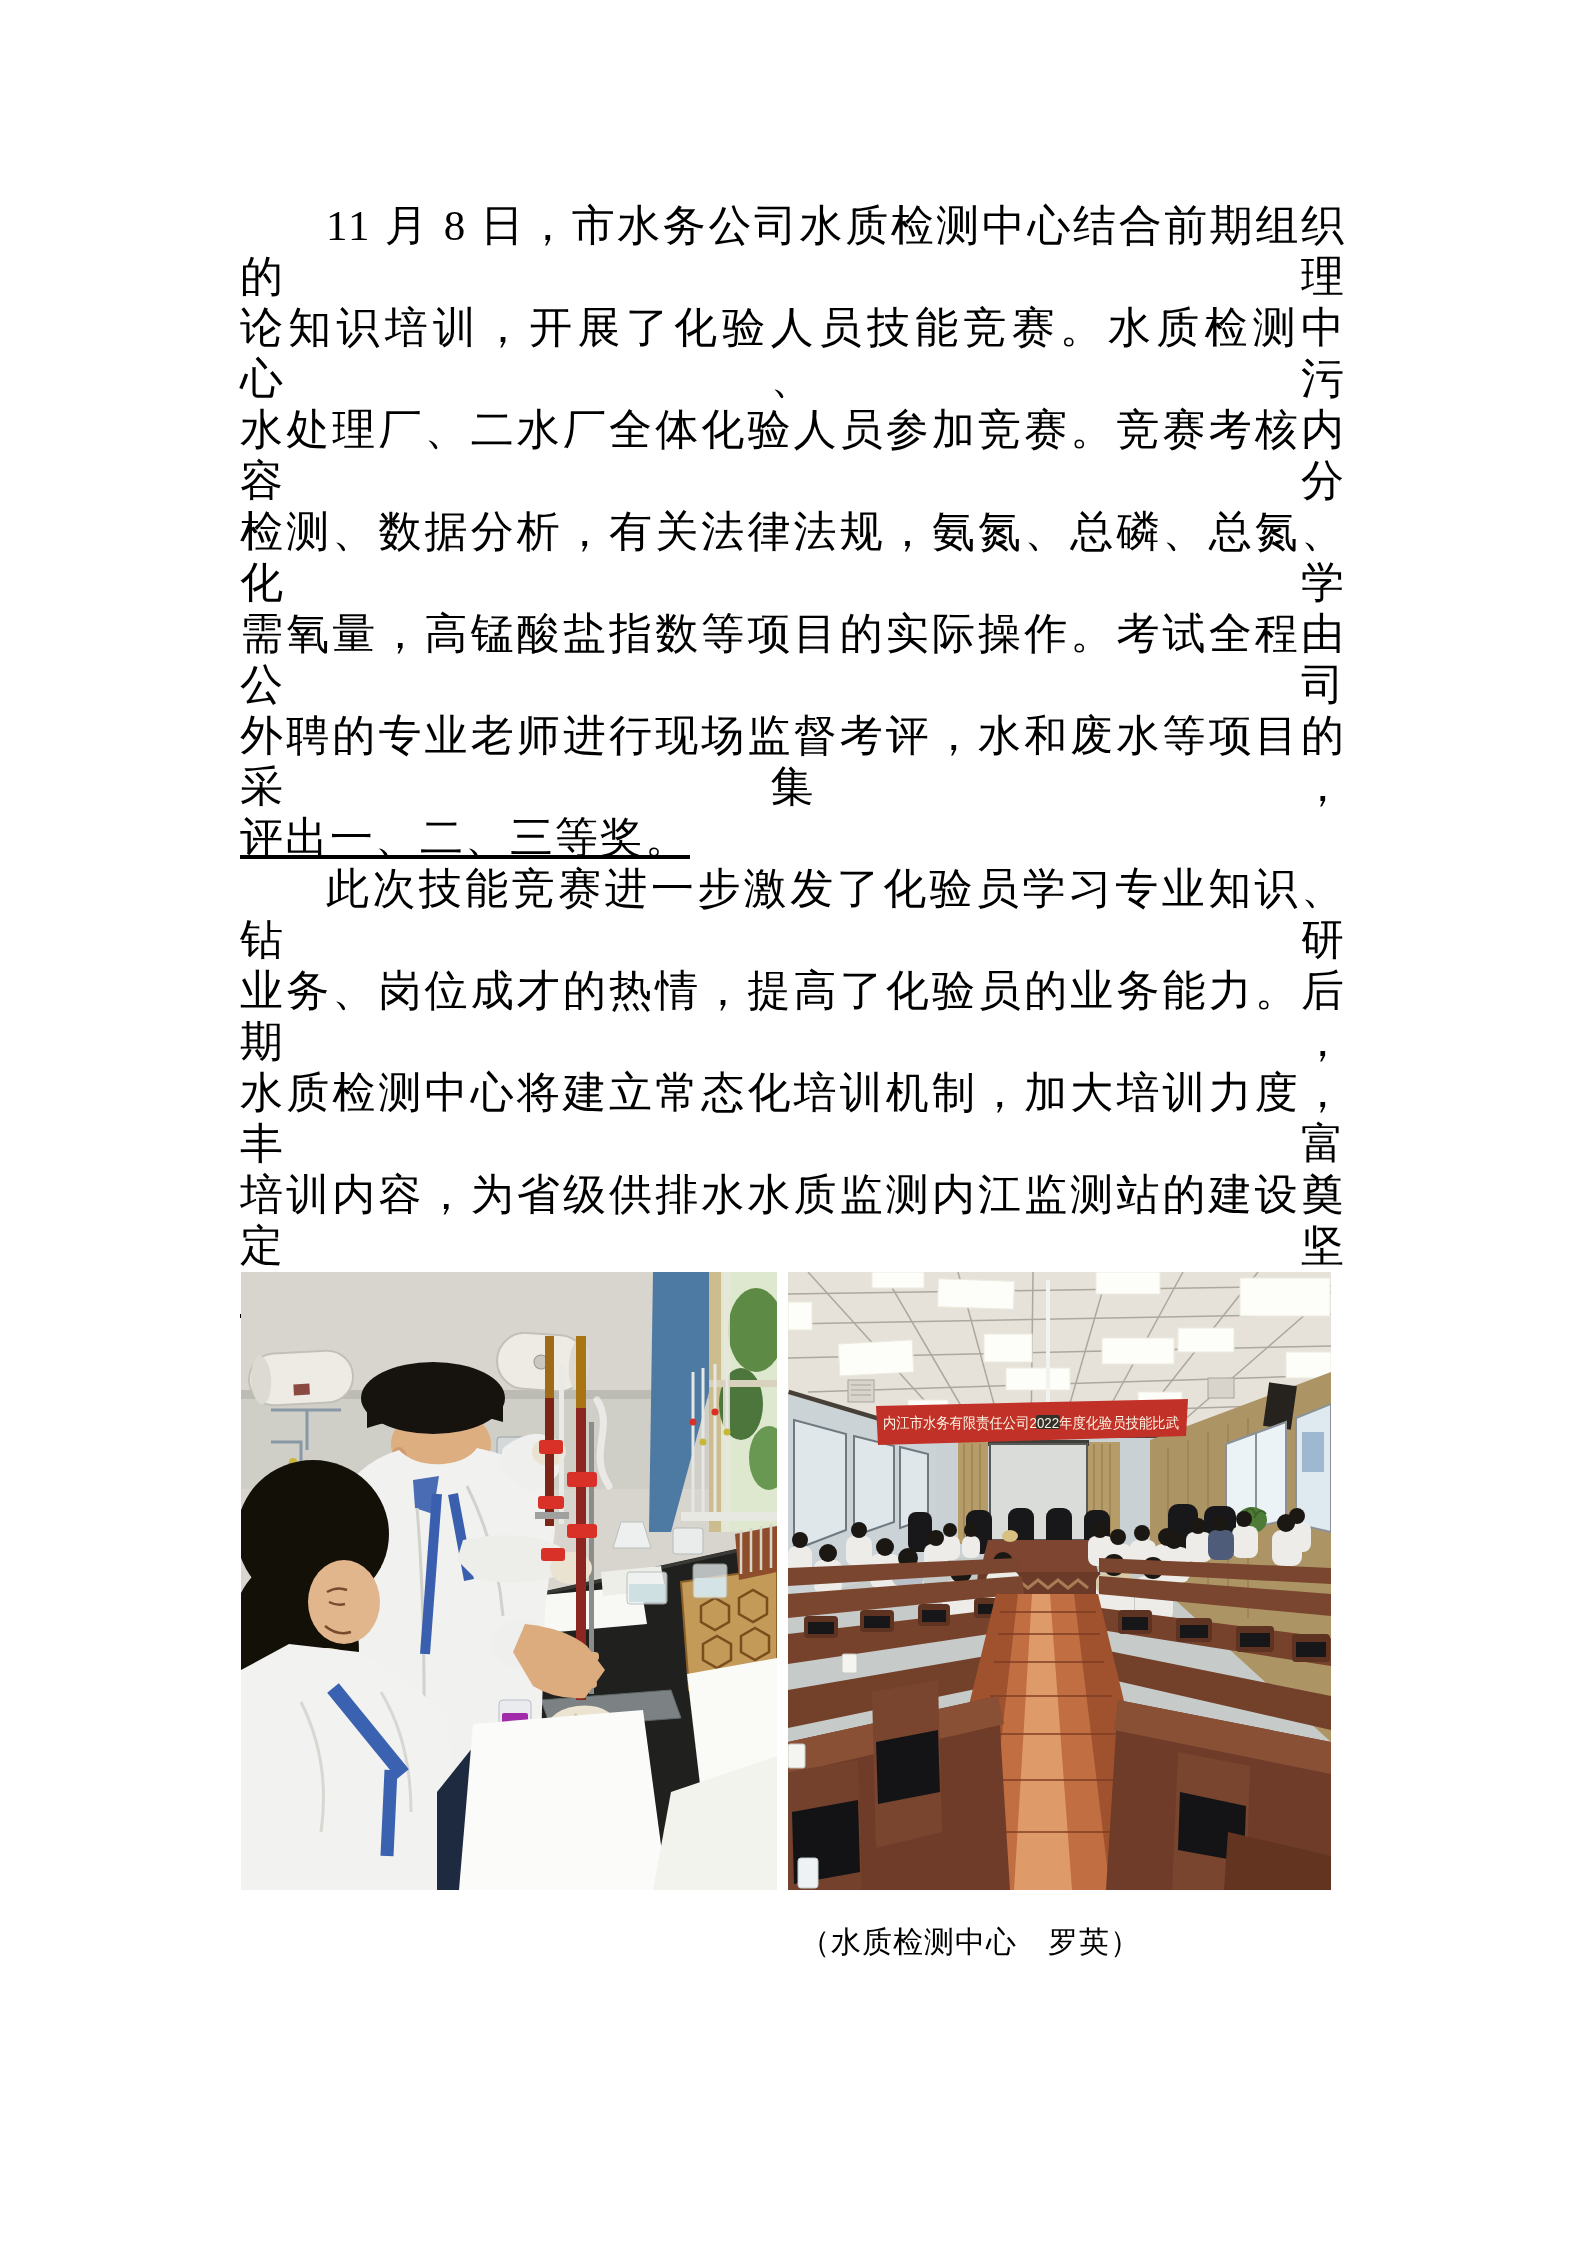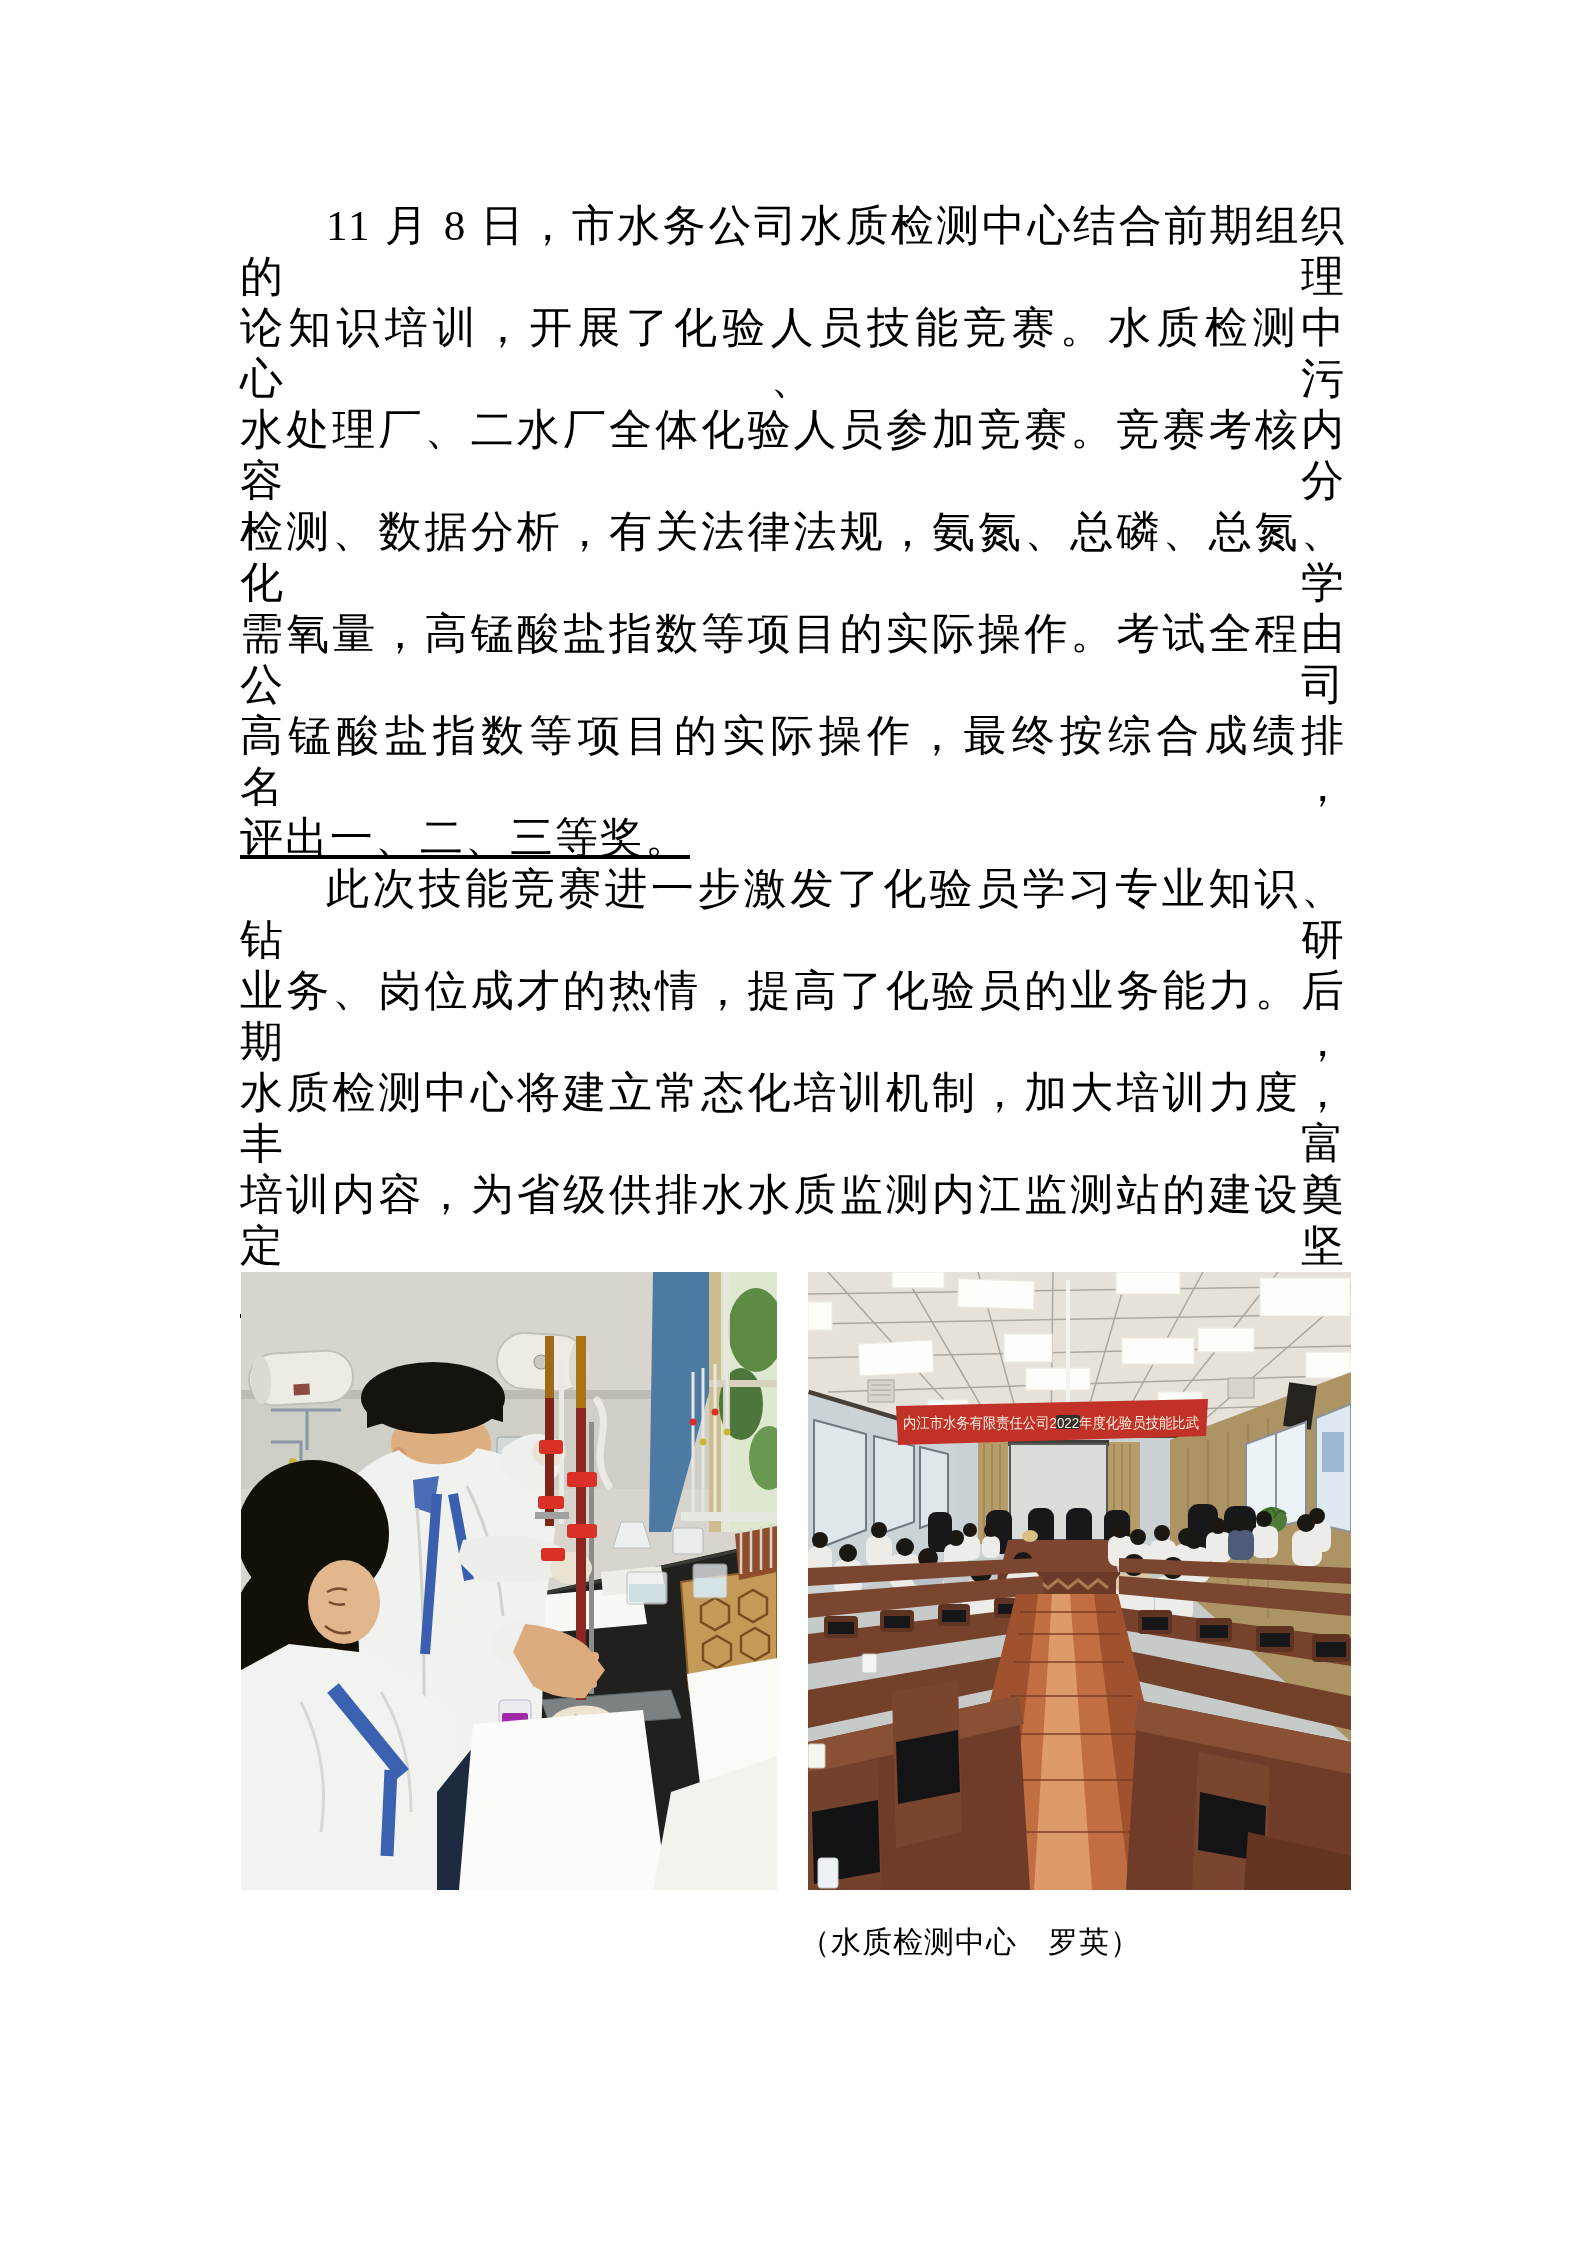--- a/index.html
+++ b/index.html
@@ -14,35 +14,35 @@
     text-align:justify; text-align-last:justify; color:#000;
   }
   .line.indent { text-indent:86px; }
   .line.para-end { text-align-last:left;text-decoration:underline; }
   .byline {
     position:absolute; left:800px; top:1903px;
     font-size:30px; line-height:77px; letter-spacing:1px; color:#000;
   }
   .photo { position:absolute; top:1272px; height:618px; overflow:hidden; }
   .photo-left  { left:241px; width:536px; }
-  .photo-right { left:808px; width:543px; }
+  .photo-right { left:788px; width:543px; }
   .photo svg { display:block; width:100%; height:100%; }
 </style>
 </head>
 <body>
 
 <div class="page">
 
   <div class="text-block">
     <p class="line indent">11 月 8 日，市水务公司水质检测中心结合前期组织的理</p>
     <p class="line">论知识培训，开展了化验人员技能竞赛。水质检测中心、污</p>
     <p class="line">水处理厂、二水厂全体化验人员参加竞赛。竞赛考核内容分</p>
     <p class="line">检测、数据分析，有关法律法规，氨氮、总磷、总氮、化学</p>
     <p class="line">需氧量，高锰酸盐指数等项目的实际操作。考试全程由公司</p>
-    <p class="line">高锰酸盐指数等项目的实际操作，最终按综合成绩排名，</p>
+    <p class="line">外聘的专业老师进行现场监督考评，水和废水等项目的采集，</p>
     <p class="line para-end">评出一、二、三等奖。</p>
     <p class="line indent">此次技能竞赛进一步激发了化验员学习专业知识、钻研</p>
     <p class="line">业务、岗位成才的热情，提高了化验员的业务能力。后期，</p>
     <p class="line">水质检测中心将建立常态化培训机制，加大培训力度，丰富</p>
     <p class="line">培训内容，为省级供排水水质监测内江监测站的建设奠定坚</p>
     <p class="line para-end">实基础。</p>
   </div>
 
   <div class="photo photo-left">
     <svg viewBox="0 0 536 618" preserveAspectRatio="none">

